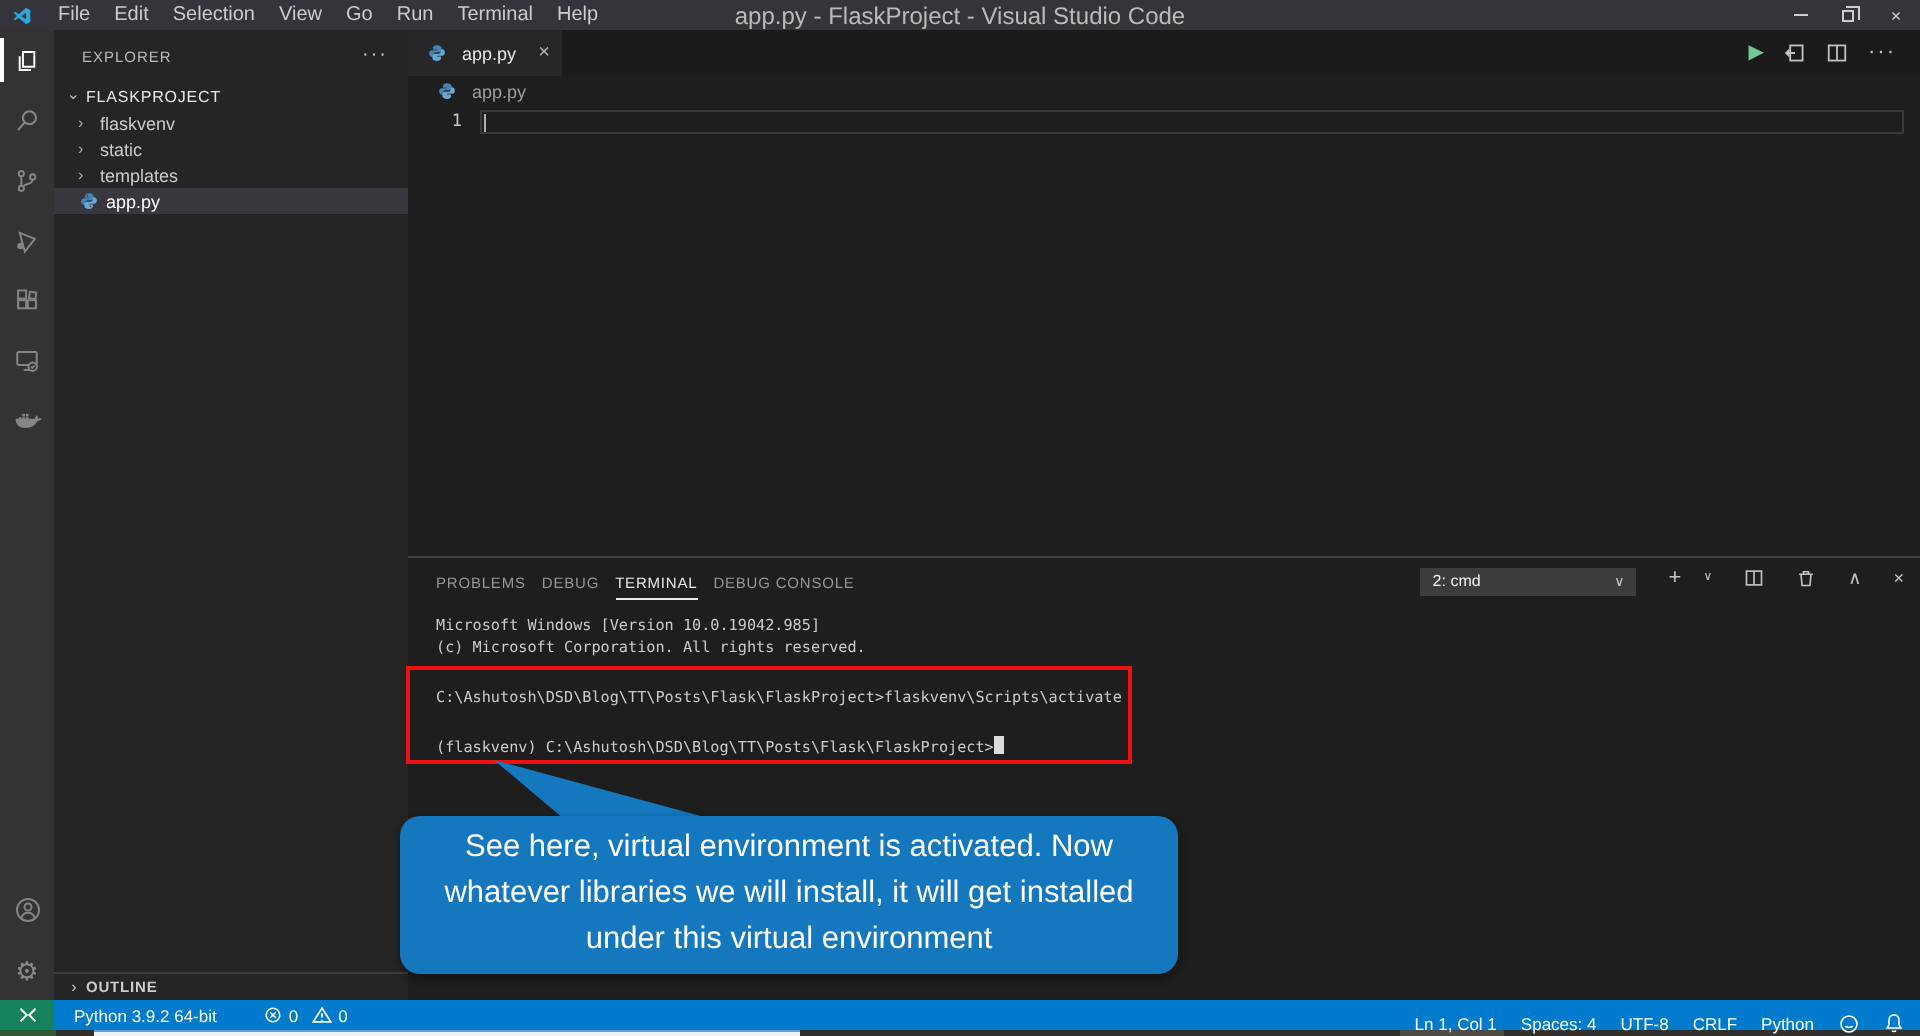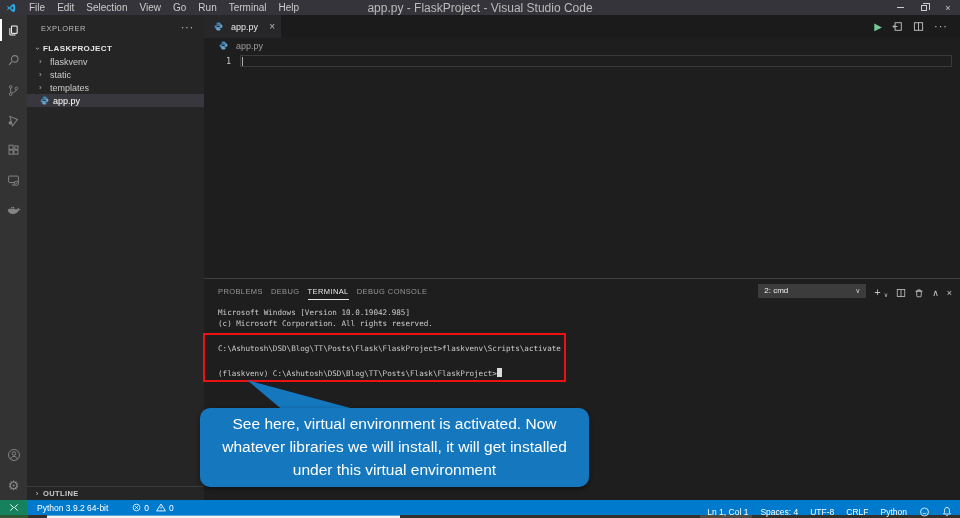--- a/index.html
+++ b/index.html
@@ -26,21 +26,21 @@
   .act-bottom { margin-top:auto; display:flex; flex-direction:column; align-items:center; }
   .gear-glyph { font-size:13px; color:#8a8a8a; line-height:1; }
 
   
   .sidebar { position:absolute; top:15px; left:27px; width:177px; bottom:18px; background:#252526; display:flex; flex-direction:column; z-index:3; }
   .sb-header { height:26px; display:flex; align-items:center; padding:0 10px 0 14px; }
   .sb-header-label { font-size:7.5px; letter-spacing:0.5px; color:#bbbbbb; }
   .sb-actions { margin-left:auto; color:#cccccc; font-size:10px; letter-spacing:1px; line-height:6px; }
   .sb-project { height:14px; display:flex; align-items:center; padding-left:4px; }
   .sb-project .twisty { color:#c5c5c5; font-size:8px; width:12px; text-align:center; display:inline-block; transform:rotate(90deg); }
-  .sb-project-label { font-size:8px; font-weight:bold; color:#e7e7e7; letter-spacing:0.4px; }
+  .sb-project-label { font-size:8px; font-weight:normal; color:#e7e7e7; letter-spacing:0.4px; }
   .sb-item { height:13px; display:flex; align-items:center; padding-left:12px; color:#cccccc; font-size:9px; }
   .sb-item .twisty { color:#b0b0b0; font-size:8px; width:11px; display:inline-block; text-align:left; }
   .sb-item.selected { background:#37373d; color:#ffffff; }
   .file-icon { width:9px; height:9px; margin-right:4px; margin-left:1px; flex:none; }
   .sb-spacer { flex:1; }
   .sb-outline { height:14px; display:flex; align-items:center; padding-left:4px; border-top:1px solid rgba(128,128,128,0.25); }
   .sb-outline .twisty { color:#c5c5c5; font-size:8px; width:12px; text-align:center; }
   .sb-outline-label { font-size:7.5px; font-weight:bold; letter-spacing:0.4px; color:#cccccc; }
 
   
@@ -59,21 +59,21 @@
   .line-num { width:36px; text-align:right; padding-right:9px; font-family:"DejaVu Sans Mono", monospace; font-size:8.5px; color:#c6c6c6; }
   .cursor-line-box { flex:1; height:12px; margin-right:8px; border:1px solid #3a3a3a; position:relative; }
   .caret { position:absolute; left:1px; top:1px; width:1px; height:9px; background:#aeafad; }
 
   
   .panel { height:222px; border-top:1px solid #3e3e42; background:#1e1e1e; display:flex; flex-direction:column; }
   .panel-header { height:23px; display:flex; align-items:center; padding:0 8px 0 14px; }
   .panel-tabs { display:flex; gap:8px; }
   .panel-tab { font-size:7.5px; letter-spacing:0.4px; color:#969696; padding:5px 0 3px 0; }
   .panel-tab.active { color:#e7e7e7; border-bottom:1px solid #e7e7e7; }
-  .panel-right { margin-left:auto; display:flex; align-items:flex-end; gap:8px; color:#c5c5c5; }
+  .panel-right { margin-left:auto; display:flex; align-items:flex-start; gap:16px; color:#c5c5c5; }
   .term-select { width:108px; height:14px; background:#3c3c3c; border:1px solid #3c3c3c; display:flex; align-items:center; padding:0 5px; }
   .term-select-label { font-size:8px; color:#f0f0f0; }
   .term-select-chev { margin-left:auto; font-size:7px; color:#cccccc; }
   .icon-btn { display:flex; align-items:center; justify-content:center; font-size:9px; color:#c5c5c5; }
   .plus-glyph { font-size:11px; line-height:1; }
   .chev-sm { font-size:6px; margin-left:-5px; }
   .panel-body { flex:1; font-family:"DejaVu Sans Mono", monospace; font-size:7.6px; color:#cccccc; padding:5px 0 0 14px; line-height:11px; }
   .term-line { white-space:pre; }
   .term-gap { height:14px; }
   .block-cursor { display:inline-block; width:5px; height:9px; background:#dcdcdc; vertical-align:-1px; }

